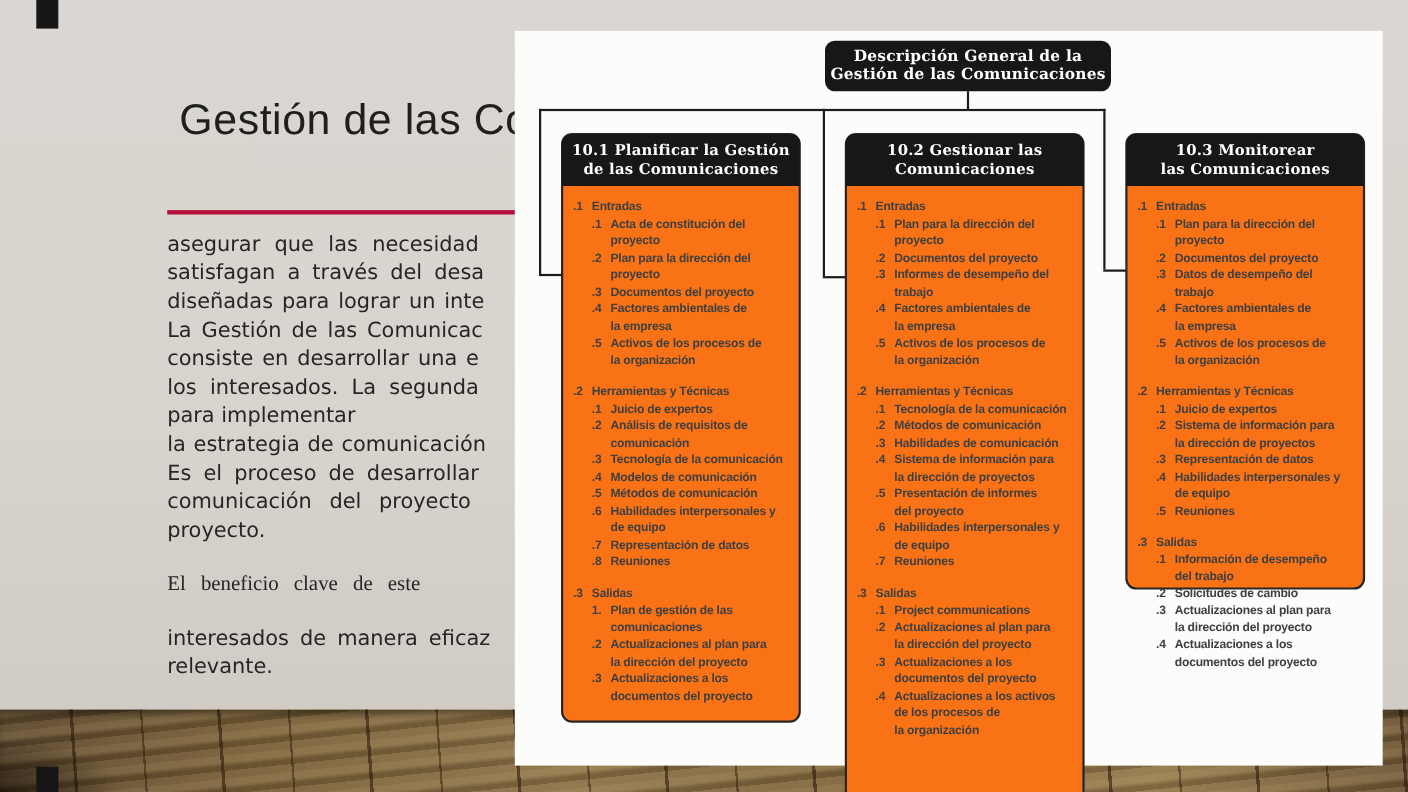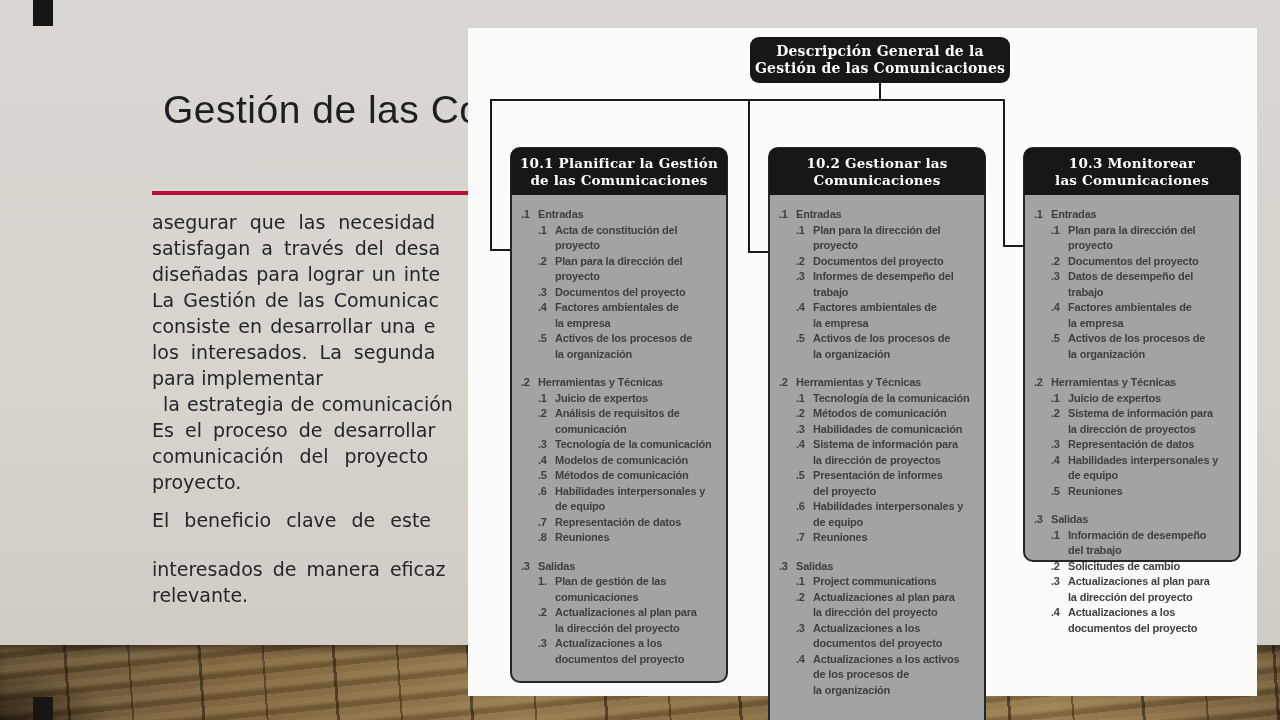--- a/index.html
+++ b/index.html
@@ -52,22 +52,22 @@
   .vstub { left:411px; top:55px; width:2px; height:17px; }
   .hbar  { left:22px;  top:71px; width:515px; height:2px; }
   .drop1 { left:22px;  top:71px; width:2px; height:150px; }
   .drop2 { left:280px; top:71px; width:2px; height:152px; }
   .drop3 { left:535px; top:71px; width:2px; height:146px; }
   .tick1 { left:22px;  top:221px; width:22px; height:2px; }
   .tick2 { left:280px; top:223px; width:22px; height:2px; }
   .tick3 { left:535px; top:217px; width:22px; height:2px; }
 
   .col {
-    position:absolute; top:93px; width:218px; background:#a3a3a3;
-    border:2px solid #262626; border-radius:10px;margin-top:26px;
+    position:absolute; top:93px; width:218px; background:#f97316;
+    border:2px solid #262626; border-radius:10px;
   }
   .col.c1 { left:42px;  height:536px; }
   .col.c2 { left:300px; height:662px; }
   .col.c3 { left:555px; height:415px; }
   .col-head {
     background:#171717; color:#fff; height:47px; margin:-1px -1px 0 -1px;
     border-radius:8px 8px 0 0;
     display:flex; align-items:center; justify-content:center; text-align:center;
     font-family:"DejaVu Serif", serif; font-weight:bold; font-size:13.5px; line-height:17px;
     white-space:pre-line; letter-spacing:.2px;
@@ -93,25 +93,25 @@
   <div class="slide-title">Gestión de las Co</div>
   <div class="title-rule" id="titleRule" style="background: rgb(180, 18, 58);"></div>
   <div class="body-text" id="bodyText">
       <div class="bline" style="word-spacing: 7px;">asegurar que las necesidad</div>
       <div class="bline" style="word-spacing: 5px;">satisfagan a través del desa</div>
       <div class="bline" style="word-spacing: 2px;">diseñadas para lograr un inte</div>
       <div class="bline" style="word-spacing: 3px;">La Gestión de las Comunicac</div>
       <div class="bline" style="word-spacing: 2px;">consiste en desarrollar una e</div>
       <div class="bline" style="word-spacing: 6px;">los interesados. La segunda</div>
       <div class="bline" style="word-spacing: 0px;">para implementar</div>
-      <div class="bline" style="word-spacing: 1px; margin-left: 11px;">la estrategia de comunicación</div>
+      <div class="bline" style="word-spacing: 1px;">la estrategia de comunicación</div>
       <div class="bline" style="word-spacing: 5px;">Es el proceso de desarrollar</div>
       <div class="bline" style="word-spacing: 10px;">comunicación del proyecto</div>
       <div class="bline" style="word-spacing: 0px;">proyecto.</div>
-      <div class="bline" style="word-spacing: 9px; margin-top: 12px;">El beneficio clave de este</div>
+      <div class="bline" style="word-spacing: 9px; margin-top: 23px; font-family: Liberation Serif, serif;">El beneficio clave de este</div>
       <div class="bline" style="word-spacing: 4px; margin-top: 23px;">interesados de manera eficaz</div>
       <div class="bline" style="word-spacing: 0px;">relevante.</div>
     </div>
 
   <div class="panel">
     <div class="root-box">Descripción General de la
 Gestión de las Comunicaciones</div>
     <div class="cline vstub"></div>
     <div class="cline hbar"></div>
     <div class="cline drop1"></div>

